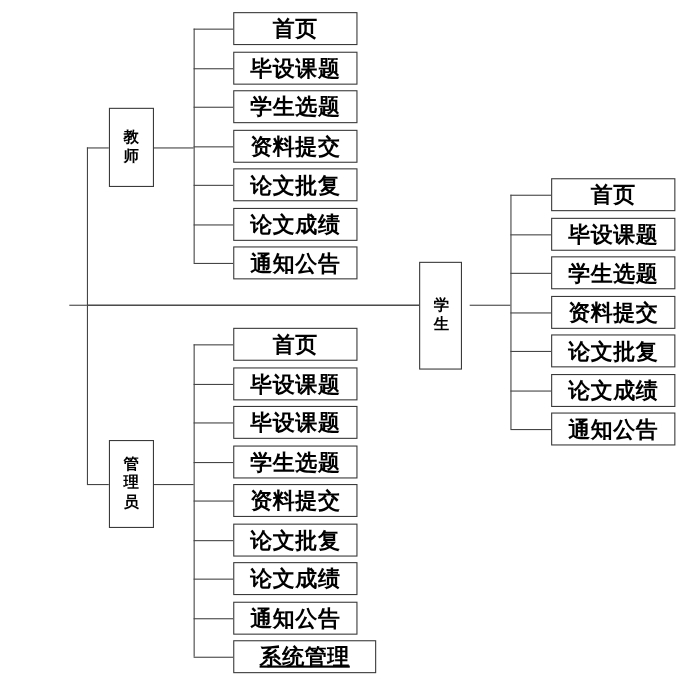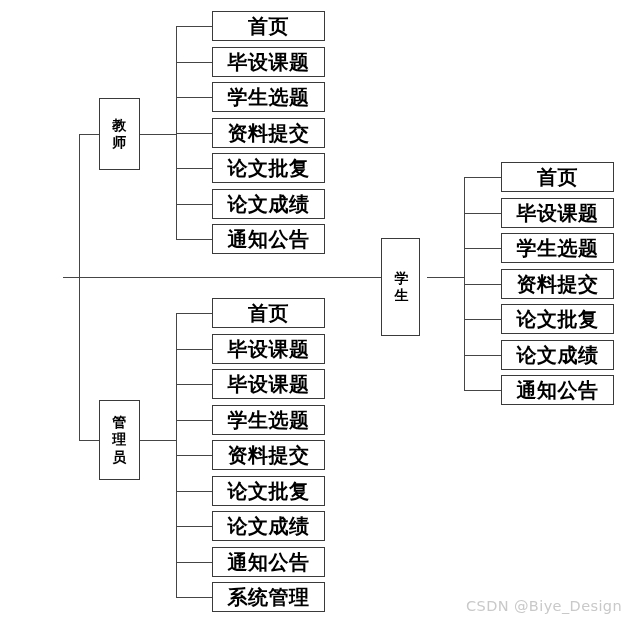--- a/index.html
+++ b/index.html
@@ -126,21 +126,21 @@
       </div>
       <div class="node leaf" style="left: 212px; top: 476px; width: 113px; height: 30px;">
         <span>论文批复</span>
       </div>
       <div class="node leaf" style="left: 212px; top: 511px; width: 113px; height: 30px;">
         <span>论文成绩</span>
       </div>
       <div class="node leaf" style="left: 212px; top: 547px; width: 113px; height: 30px;">
         <span>通知公告</span>
       </div>
-      <div class="node leaf" style="left: 212px; top: 582px; width: 113px; height: 30px;">
+      <div class="node leaf" style="left: 212px; top: 582px; width: 130px; height: 30px; text-decoration: underline;">
         <span>系统管理</span>
       </div>
       <div class="node vertical branch" style="left: 381px; top: 238px; width: 39px; height: 98px; text-align: right;">
         <span class="vtext">学生</span>
       </div>
       <div class="node leaf" style="left: 501px; top: 162px; width: 113px; height: 30px;">
         <span>首页</span>
       </div>
       <div class="node leaf" style="left: 501px; top: 198px; width: 113px; height: 30px;">
         <span>毕设课题</span>
@@ -192,15 +192,14 @@
       <div class="line h" style="left: 464px; top: 177px; width: 37px;"></div>
       <div class="line h" style="left: 464px; top: 213px; width: 37px;"></div>
       <div class="line h" style="left: 464px; top: 248px; width: 37px;"></div>
       <div class="line h" style="left: 464px; top: 284px; width: 37px;"></div>
       <div class="line h" style="left: 464px; top: 319px; width: 37px;"></div>
       <div class="line h" style="left: 464px; top: 355px; width: 37px;"></div>
       <div class="line h" style="left: 464px; top: 390px; width: 37px;"></div>
       <div class="line h" style="left: 79px; top: 277px; width: 309px;"></div>
     </div>
 
-  <div class="watermark" id="watermark-el" style="left: 466px; top: 598px;">CSDN @Biye_Design</div>
 
 </div>
 
 </body></html>

